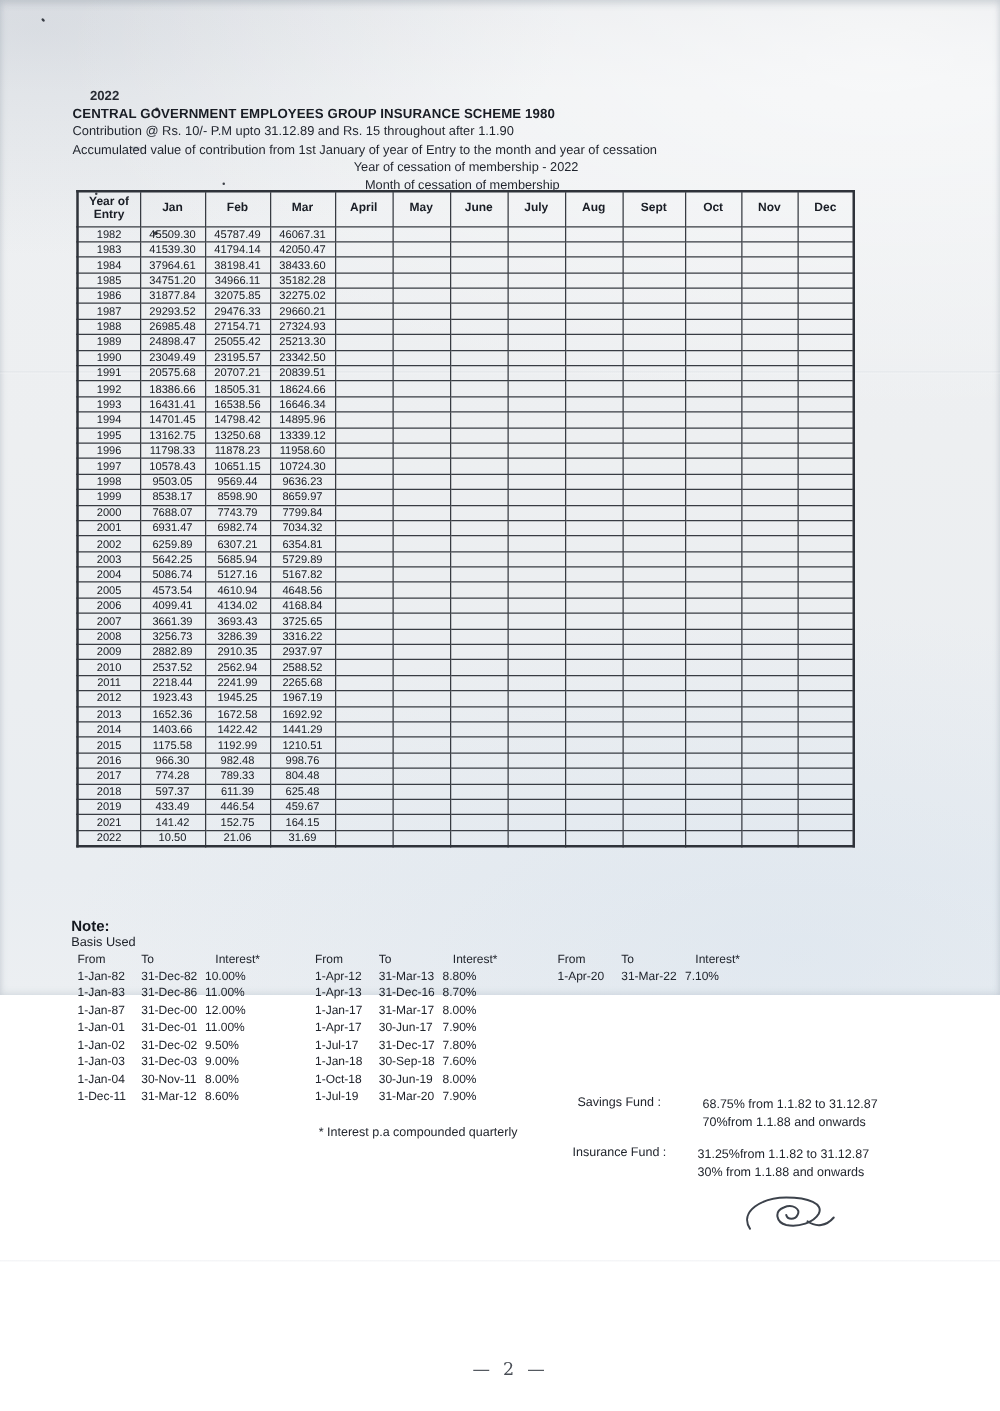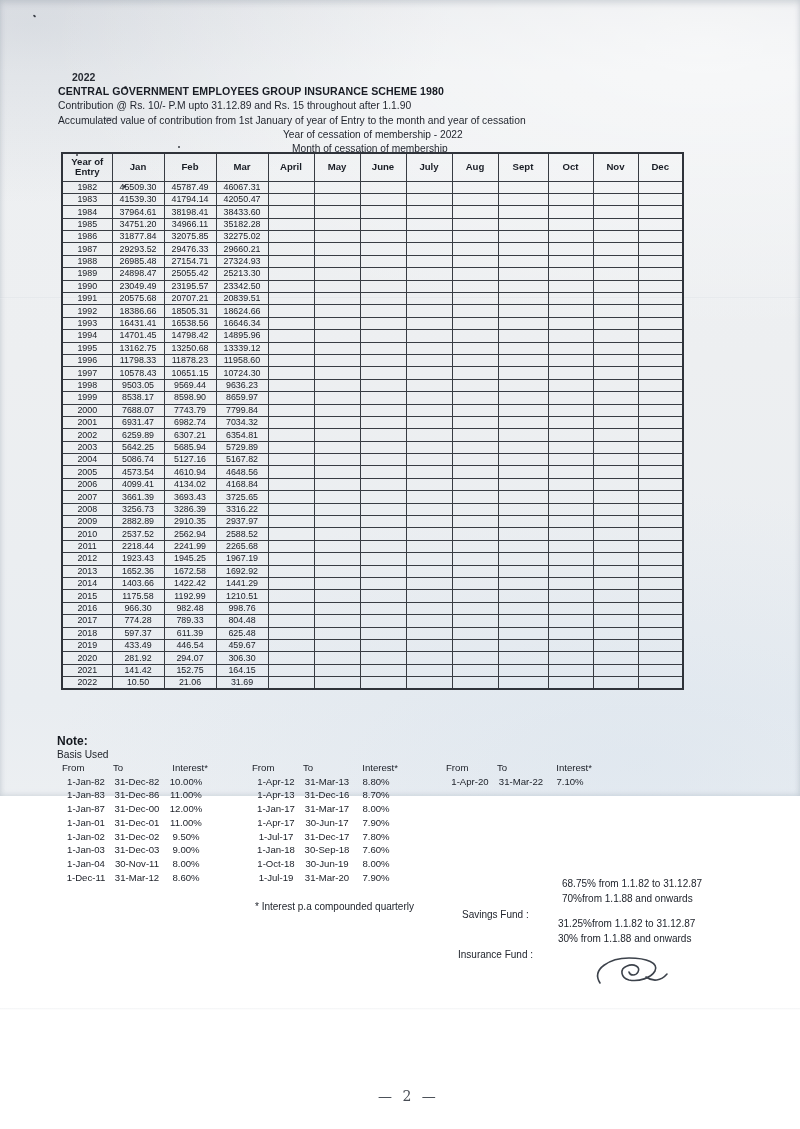--- a/index.html
+++ b/index.html
@@ -45,31 +45,31 @@
   table.acc tbody td {
     height:12.4px; font-size:8.9px; color:#171b22;
     text-align:center; vertical-align:middle; line-height:1;
   }
 
   .note-label { left:57px; top:734px; font-size:12px; font-weight:bold; color:#14181f; }
   .basis      { left:57px; top:749px; font-size:10.2px;text-align:center; }
 
   .igroup { position:absolute; top:761px; display:grid; grid-template-columns:48px 48px 44px; column-gap:3px; font-size:9.6px; color:#20242c; }
   .igroup .irow { display:contents; }
-  .igroup span { line-height:13.7px; text-align:center; white-space:nowrap; }
+  .igroup span { line-height:13.7px; text-align:left; white-space:nowrap; }
   .igroup .ihead span { text-align:left; }
   .igroup .ihead span.ic2 { text-align:right; }
   .g1 { left:62px; }
   .g2 { left:252px; }
   .g3 { left:446px; }
 
   .footnote { left:255px; top:901px; font-size:10px; color:#22262e; }
 
   .fund { position:absolute; font-size:10px; color:#21252d; display:flex; }
-  .fund .fund-label { width:85px; white-space:nowrap;margin-top:32px; }
+  .fund .fund-label { width:85px; white-space:nowrap; }
   .fund .fund-lines { margin-left:15px; line-height:14.5px; white-space:nowrap; }
   .fund-savings   { left:462px; top:877px; }
   .fund-insurance { left:458px; top:917px; }
 
   .signature { position:absolute; left:590px; top:952px; }
   .pagenum { left:378px; top:1088px; font-size:14px; color:#474c54; letter-spacing:3px; font-family:"DejaVu Serif", serif; }
 </style>
 </head>
 <body>
 
@@ -689,35 +689,20 @@
           <td></td>
           <td></td>
           <td></td>
           <td></td>
           <td></td>
           <td></td>
           <td></td>
           <td></td>
         </tr>
         <tr>
-          <td>2020</td>
-          <td>281.92</td>
-          <td>294.07</td>
-          <td>306.30</td>
-          <td></td>
-          <td></td>
-          <td></td>
-          <td></td>
-          <td></td>
-          <td></td>
-          <td></td>
-          <td></td>
-          <td></td>
-        </tr>
-        <tr>
           <td>2021</td>
           <td>141.42</td>
           <td>152.75</td>
           <td>164.15</td>
           <td></td>
           <td></td>
           <td></td>
           <td></td>
           <td></td>
           <td></td>

